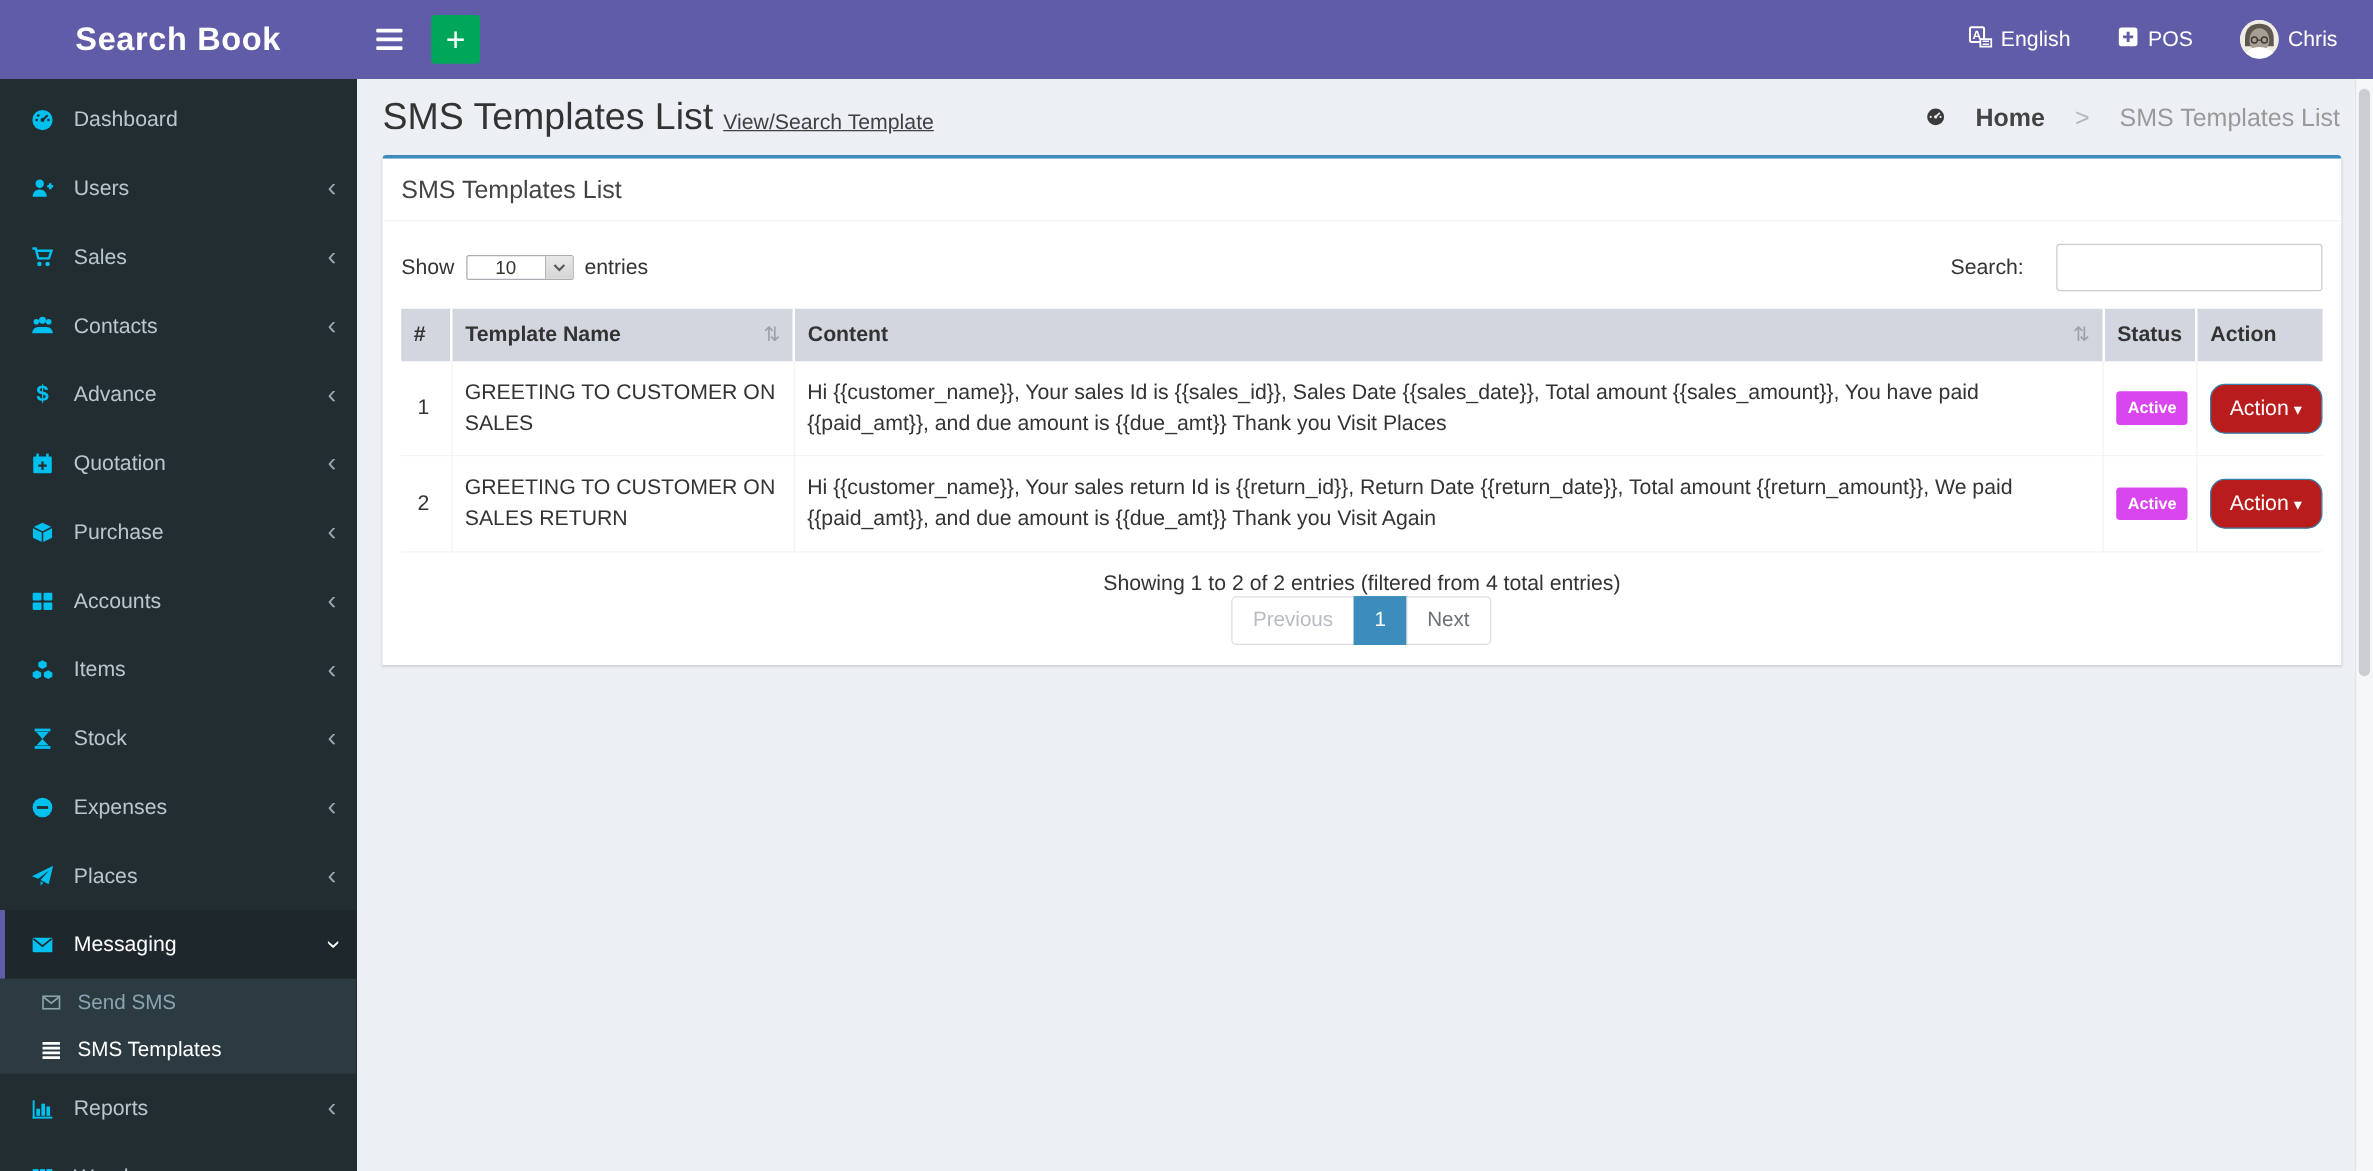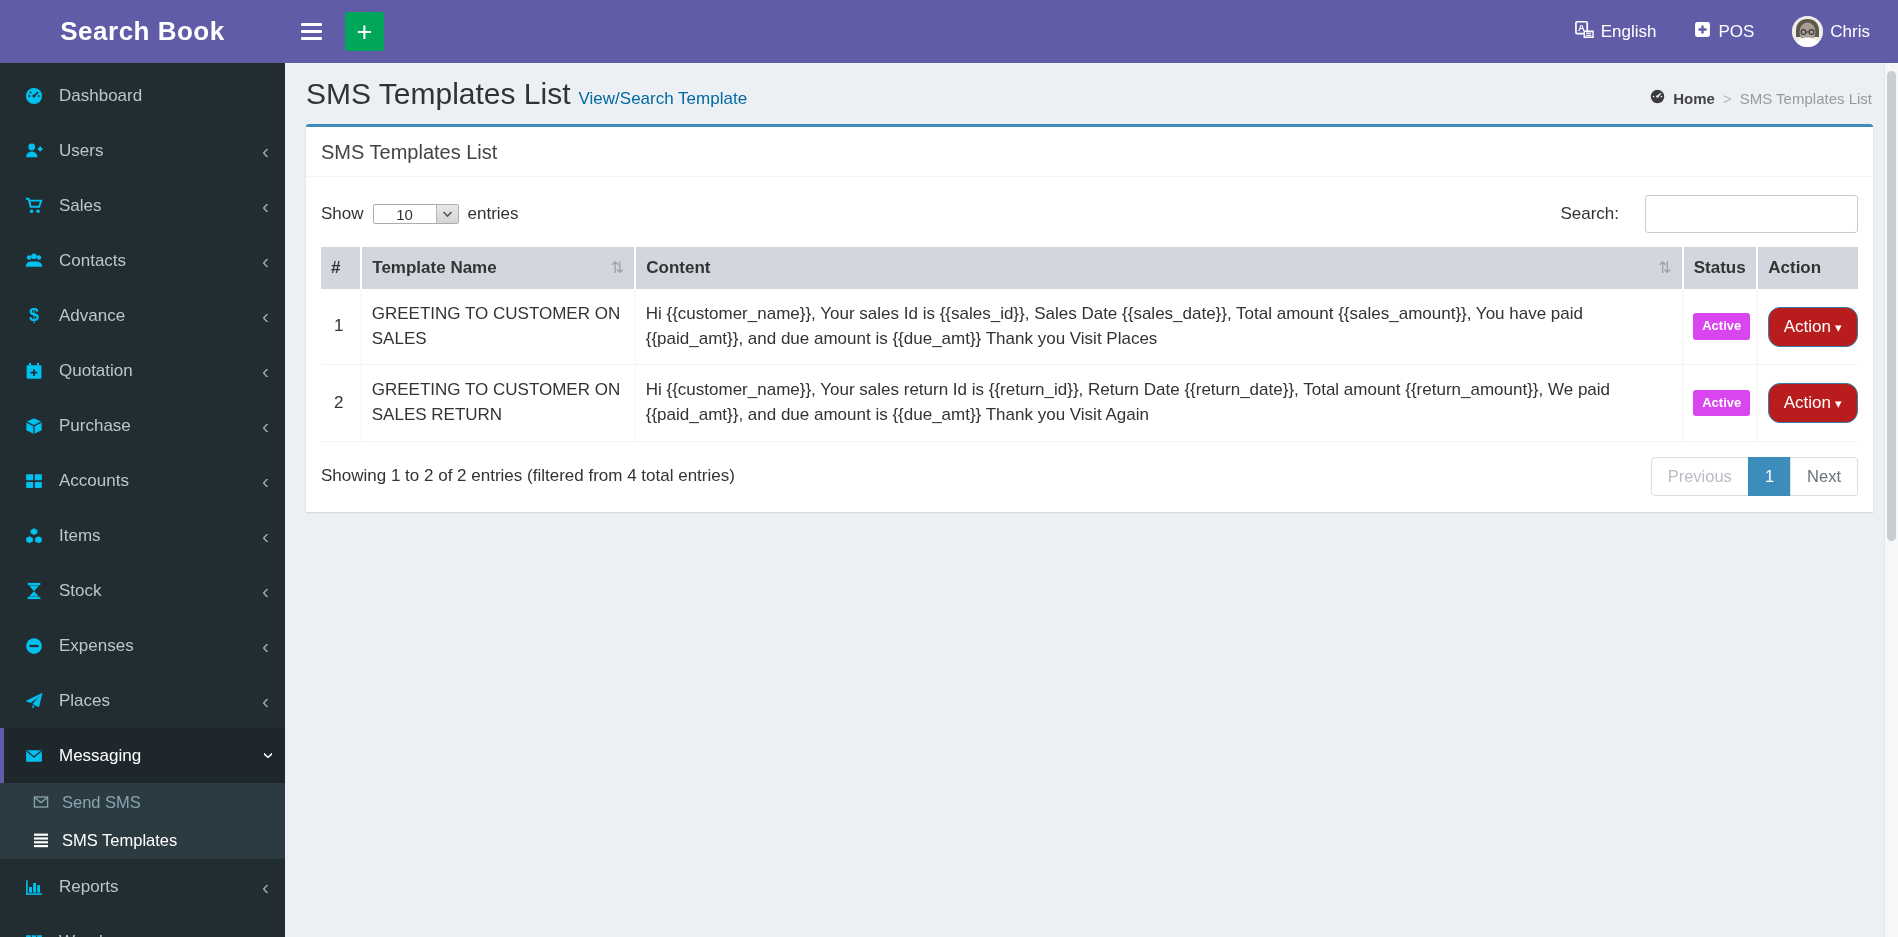--- a/index.html
+++ b/index.html
@@ -28,22 +28,22 @@
   .submenu { background:#2c3b41; }
   .sub-item { height:38px; display:flex; align-items:center; padding-left:30px; font-size:16.5px; color:#8aa4af; cursor:pointer; }
   .sub-item .s-icon { width:22px; margin-right:10px; display:flex; align-items:center; justify-content:center; }
   .sub-item .s-icon svg { width:16px; height:16px; }
   .sub-item.active { color:#fff; }
 
   
   .content-wrapper { position:absolute; left:285px; top:63px; width:1613px; height:874px; background:#ecf0f5; }
   .content-header { display:flex; align-items:flex-end; justify-content:space-between; padding:14px 26px 13px 21px; }
   .page-title { font-size:30px; font-weight:normal; color:#333; }
-  .page-subtitle { font-size:17px; color:#0369a1; margin-left:8px; }
-  .breadcrumb { font-size:15px; color:#444; display:flex; align-items:center; gap:8px; padding-bottom:4px; }
+  .page-subtitle { font-size:17px; color:#404040; margin-left:8px;text-decoration:underline; }
+  .breadcrumb { font-size:20px; color:#444; display:flex; align-items:center; gap:24px; padding-bottom:4px; }
   .breadcrumb .b-icon svg { width:15px; height:15px; }
   .breadcrumb .home { cursor:pointer; }
   .breadcrumb .sep { color:#b3b6ba; }
   .breadcrumb .current { color:#999; }
 
   .box { margin:0 25px 0 21px; background:#fff; border-top:3px solid #3c8dbc; border-radius:3px 3px 0 0; box-shadow:0 1px 2px rgba(0,0,0,.12); }
   .box-header { padding:14px 15px 12px; font-size:20px; color:#444; border-bottom:1px solid #f4f4f4; }
   .box-body { padding:12px 15px 16px; }
 
   .dt-top { display:flex; justify-content:space-between; align-items:center; margin:6px 0 14px; font-size:17px; color:#333; }
@@ -58,21 +58,21 @@
   table.dt th { background:#d2d6de; color:#333; font-weight:bold; text-align:left; padding:11px 10px; border-right:2px solid #fff; cursor:pointer; }
   table.dt th:last-child { border-right:none; }
   table.dt th .sort { float:right; color:#9da1ab; font-weight:normal; font-size:16px; }
   table.dt td { padding:13px 10px; border-bottom:1px solid #f4f4f4; border-right:1px solid #f4f4f4; vertical-align:middle; line-height:1.45; }
   table.dt td:last-child { border-right:none; }
   table.dt tr td:first-child { padding-left:13px; }
   .badge-active { display:inline-block; background:#d946ef; color:#fff; font-size:13px; font-weight:bold; padding:4px 9px; border-radius:3px; }
   .action-btn { background:#b91c1c; border:1px solid #367fa9; color:#fff; font-size:17px; padding:9px 15px; border-radius:12px; cursor:pointer; font-family:"Liberation Sans",sans-serif; }
   .action-btn .caret { font-size:13px; margin-left:4px; }
 
-  .dt-bottom { display:flex; justify-content:space-between; align-items:center; margin-top:15px; }
+  .dt-bottom { display:flex; justify-content:space-between; align-items:center; margin-top:15px;flex-direction:column; }
   .dt-info { font-size:17px; color:#333; }
   .pagination { display:flex; }
   .page-btn { border:1px solid #ddd; background:#fff; padding:9px 16px; font-size:16.5px; margin-left:-1px; cursor:pointer; font-family:"Liberation Sans",sans-serif; }
   .page-btn.prev { color:#b8bcc2; border-radius:4px 0 0 4px; }
   .page-btn.cur { background:#3c8dbc; border-color:#3c8dbc; color:#fff; }
   .page-btn.next { color:#6d7277; border-radius:0 4px 4px 0; }
 
   
   .scrollbar { position:fixed; top:63px; right:0; bottom:0; width:14px; background:#f6f7f8; border-left:1px solid #e3e4e6; z-index:30; }
   .scrollbar .thumb { position:absolute; top:8px; right:2px; width:9px; height:470px; background:#c9cdd2; border-radius:5px; }

